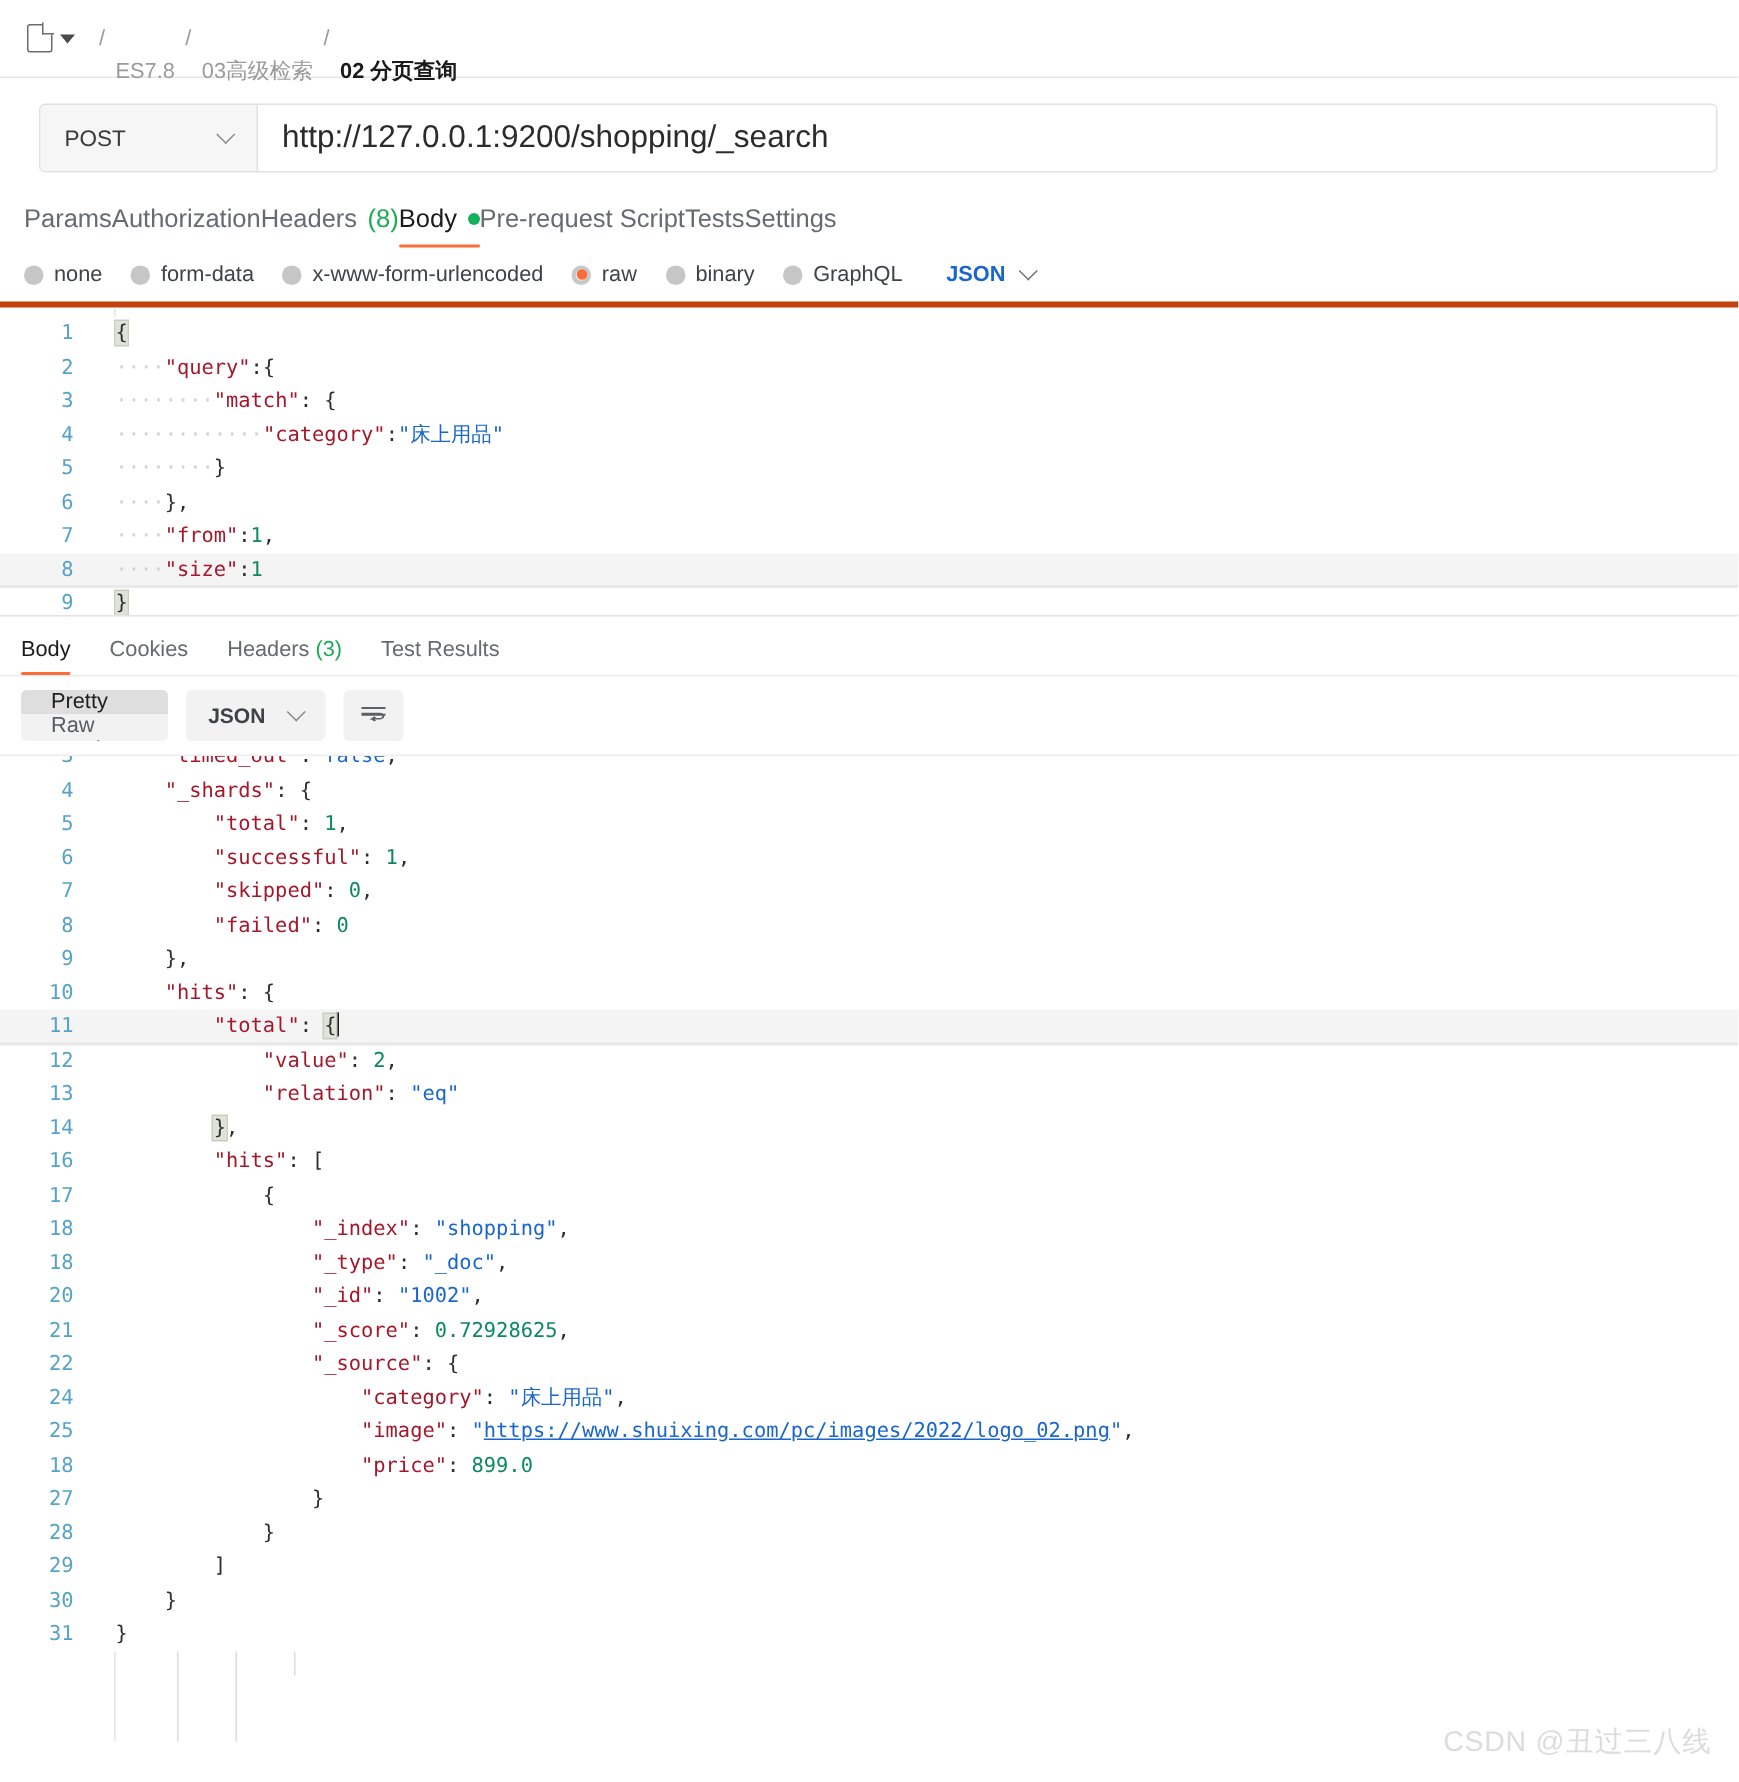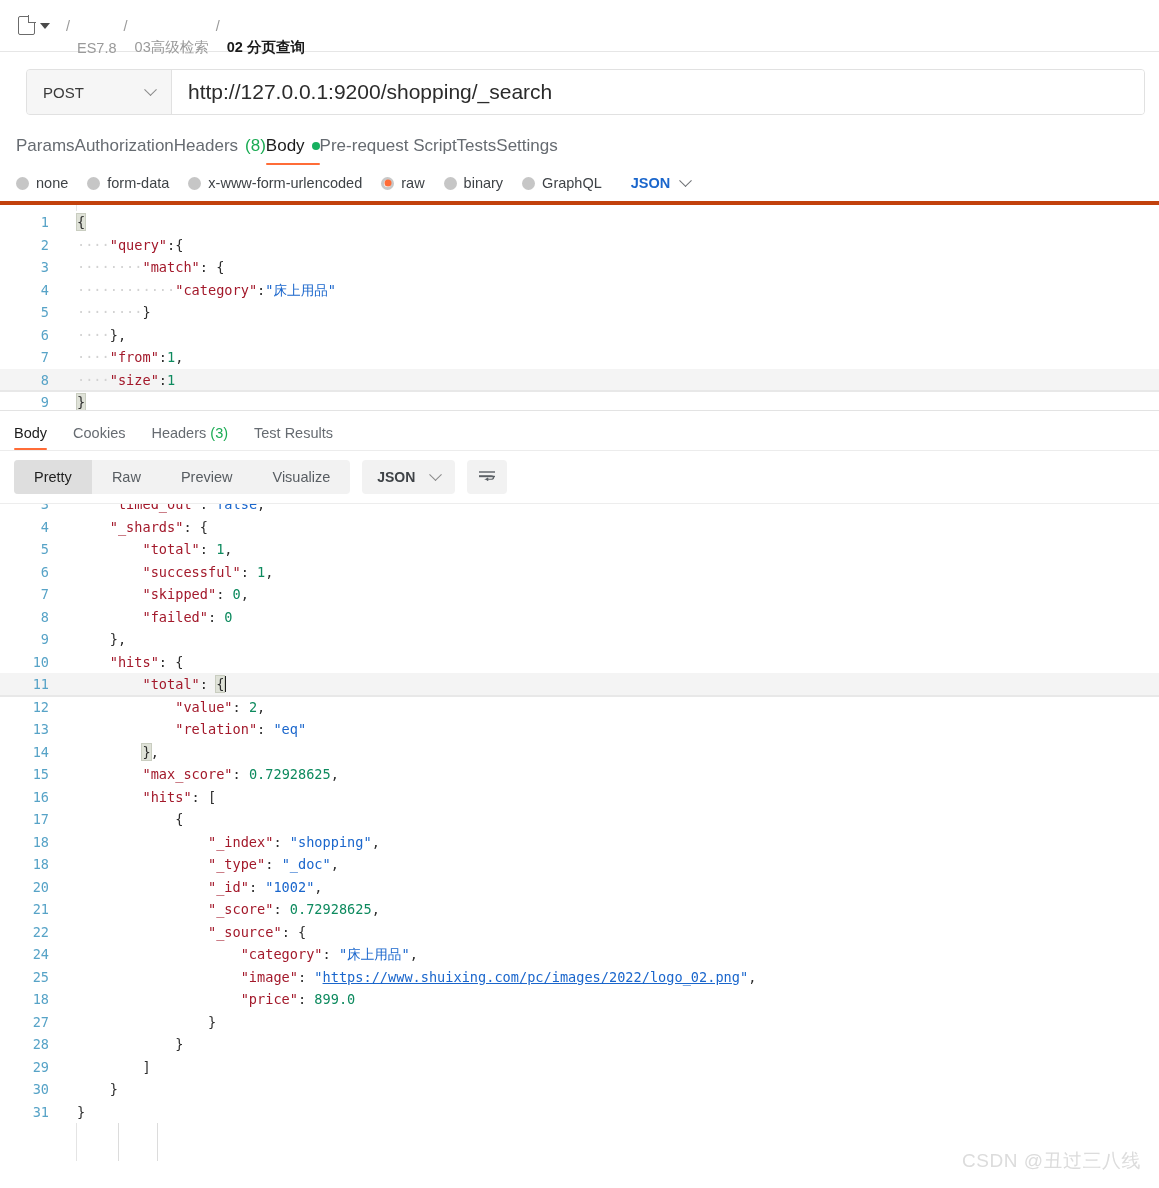--- a/index.html
+++ b/index.html
@@ -227,20 +227,21 @@
     gap: 12px;
     padding: 9px 14px;
     height: 52px;
   }
   .seg-group {
     display: flex;
     background: #f2f2f2;
     border-radius: 4px;
     overflow: hidden;
     height: 34px;
+    flex-direction: column;
   }
   .seg {
     display: flex; align-items: center;
     padding: 0 20px;
     font-size: 14.5px;
     color: #585d62;
   }
   .seg.active { background: #dedede; color: #1f1f1f; }
   .fmt-select {
     display: flex; align-items: center; gap: 16px;
@@ -527,24 +528,20 @@
     <div class="code-line">
       <span class="gutter">13</span>
       <span class="codetext">            <span class="k">"relation"</span><span class="p">: </span><span class="s">"eq"</span></span>
     </div>
 
     <div class="code-line">
       <span class="gutter">14</span>
       <span class="codetext">        <span class="p brk">}</span><span class="p">,</span></span>
     </div>
 
-    <div class="code-line">
-      <span class="gutter">15</span>
-      <span class="codetext">        <span class="k">"max_score"</span><span class="p">: </span><span class="n">0.72928625</span><span class="p">,</span></span>
-    </div>
 
     <div class="code-line">
       <span class="gutter">16</span>
       <span class="codetext">        <span class="k">"hits"</span><span class="p">: [</span></span>
     </div>
 
     <div class="code-line">
       <span class="gutter">17</span>
       <span class="codetext">            <span class="p">{</span></span>
     </div>

